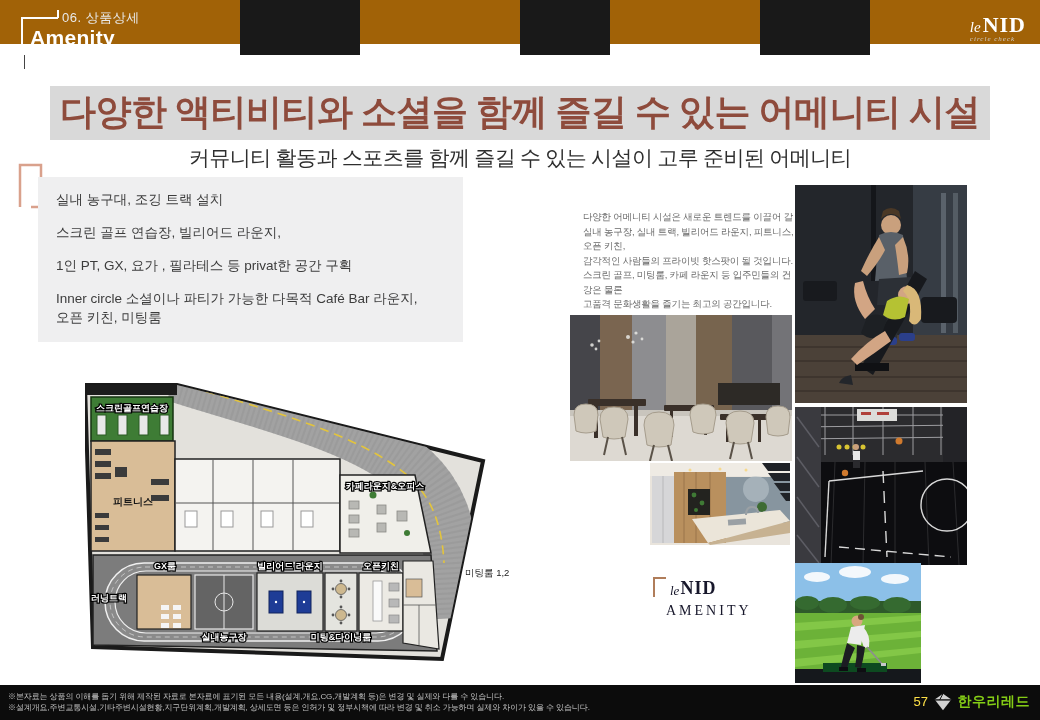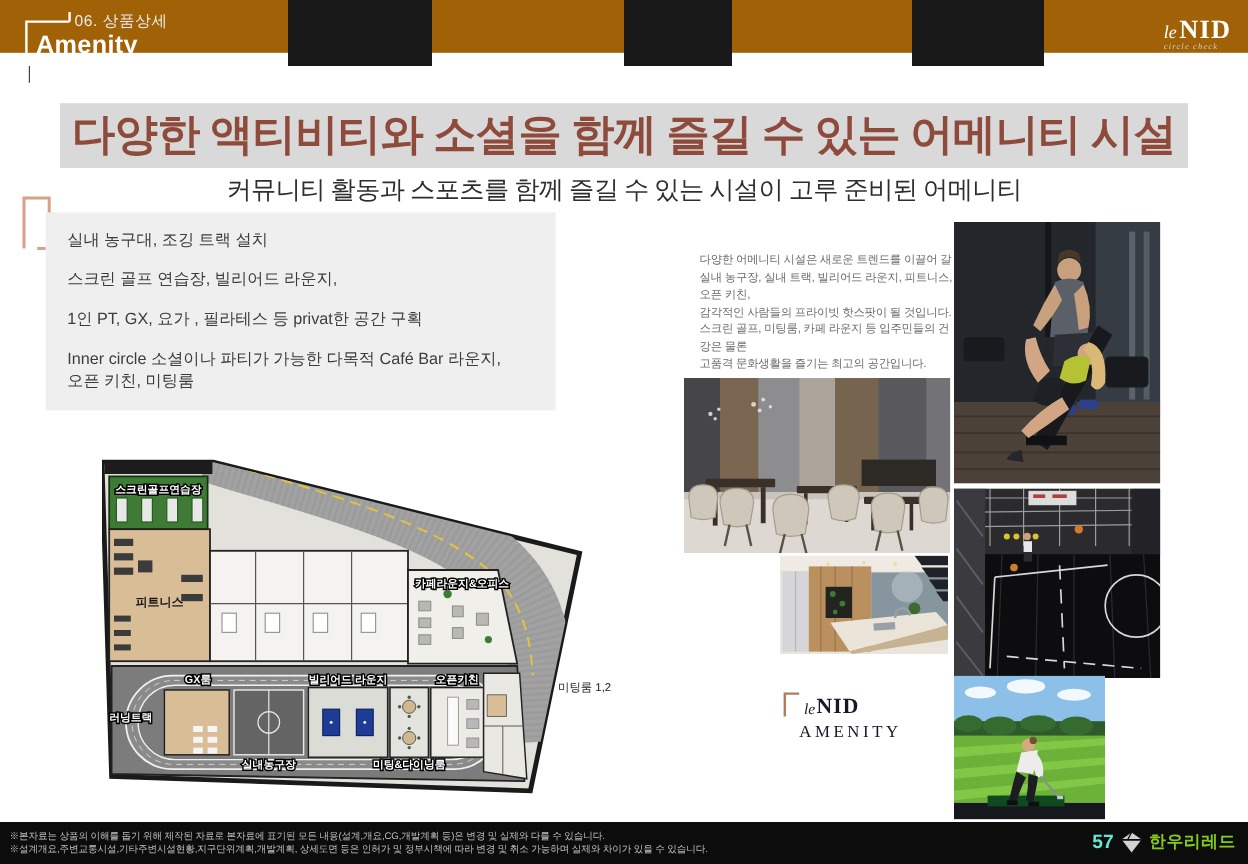--- a/index.html
+++ b/index.html
@@ -50,21 +50,21 @@
   
   .brand-mark{position:absolute;left:652px;top:575px;font-family:"Liberation Serif",serif;color:#17172b;}
   .brand-mark .row{display:flex;align-items:flex-end;}
   .brand-mark .le{font-style:italic;font-size:13px;margin-right:1px;}
   .brand-mark .nid{font-size:18px;font-weight:bold;letter-spacing:1px;}
   .brand-mark .amenity{font-size:14px;letter-spacing:3px;margin:4px 0 0 14px;}
 
   
   .footer{position:absolute;left:0;top:685px;width:1040px;height:35px;background:#0c0c0c;}
   .footer .disclaimers{position:absolute;left:8px;top:6px;color:#c0c0c0;font-size:8px;line-height:11px;letter-spacing:-0.1px;}
-  .footer .page-num{position:absolute;right:112px;top:9px;color:#5eead4;font-size:16px;font-weight:bold;}
+  .footer .page-num{position:absolute;right:112px;top:9px;color:#fde047;font-size:13px;font-weight:normal;}
   .footer .company{position:absolute;right:10px;top:7px;display:flex;align-items:center;color:#84cc16;font-size:14px;font-weight:bold;letter-spacing:0.5px;}
   .footer .company svg{margin-right:5px;}
 </style>
 </head>
 <body>
 
 <div class="page">
 
   <div class="header">
     <div class="patch" style="left:240px;width:120px;"></div>

